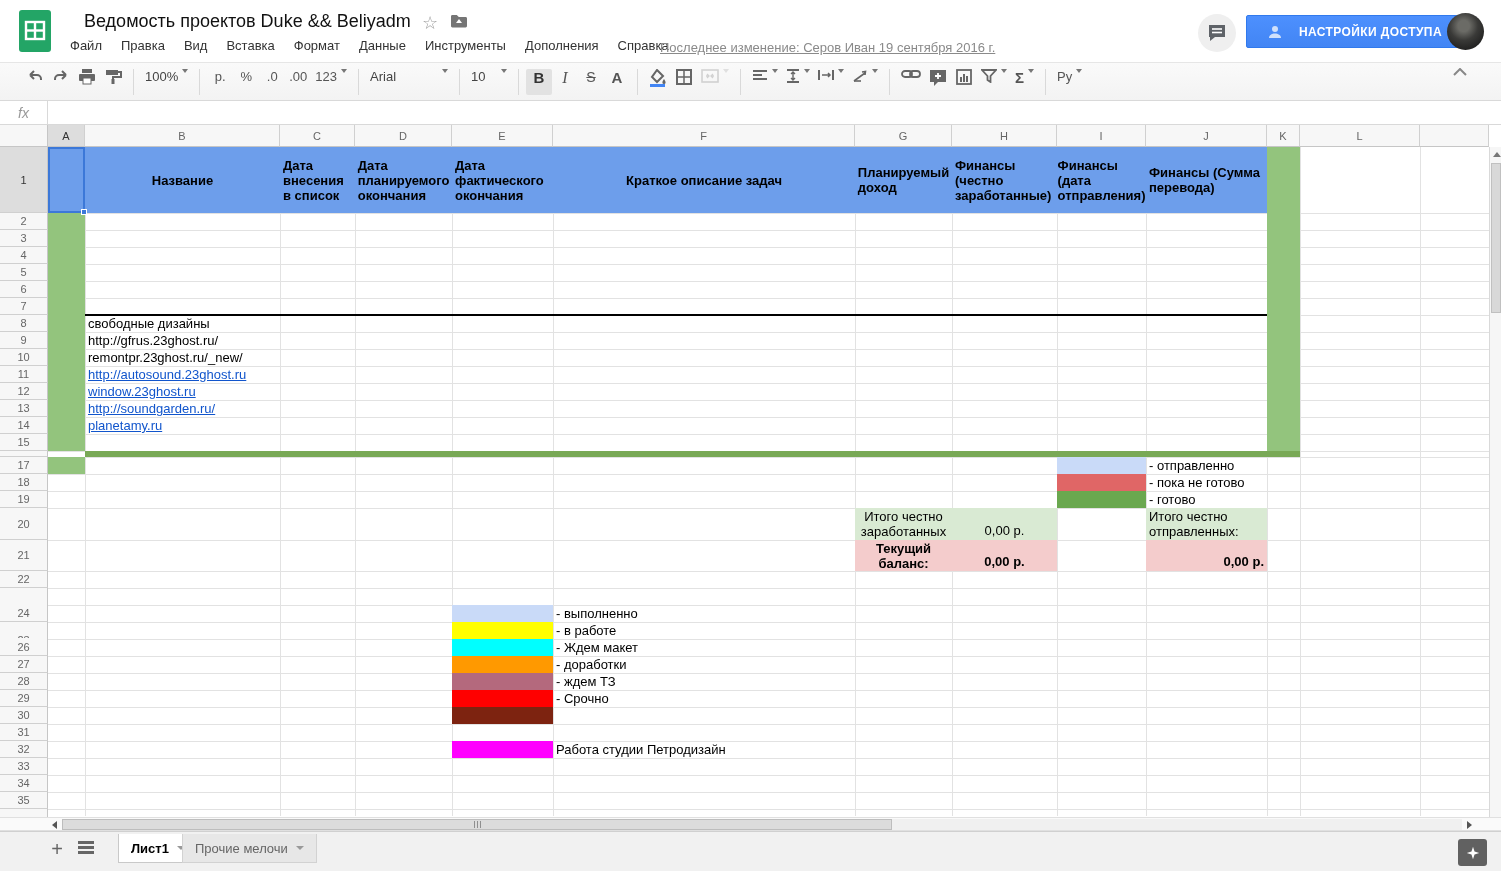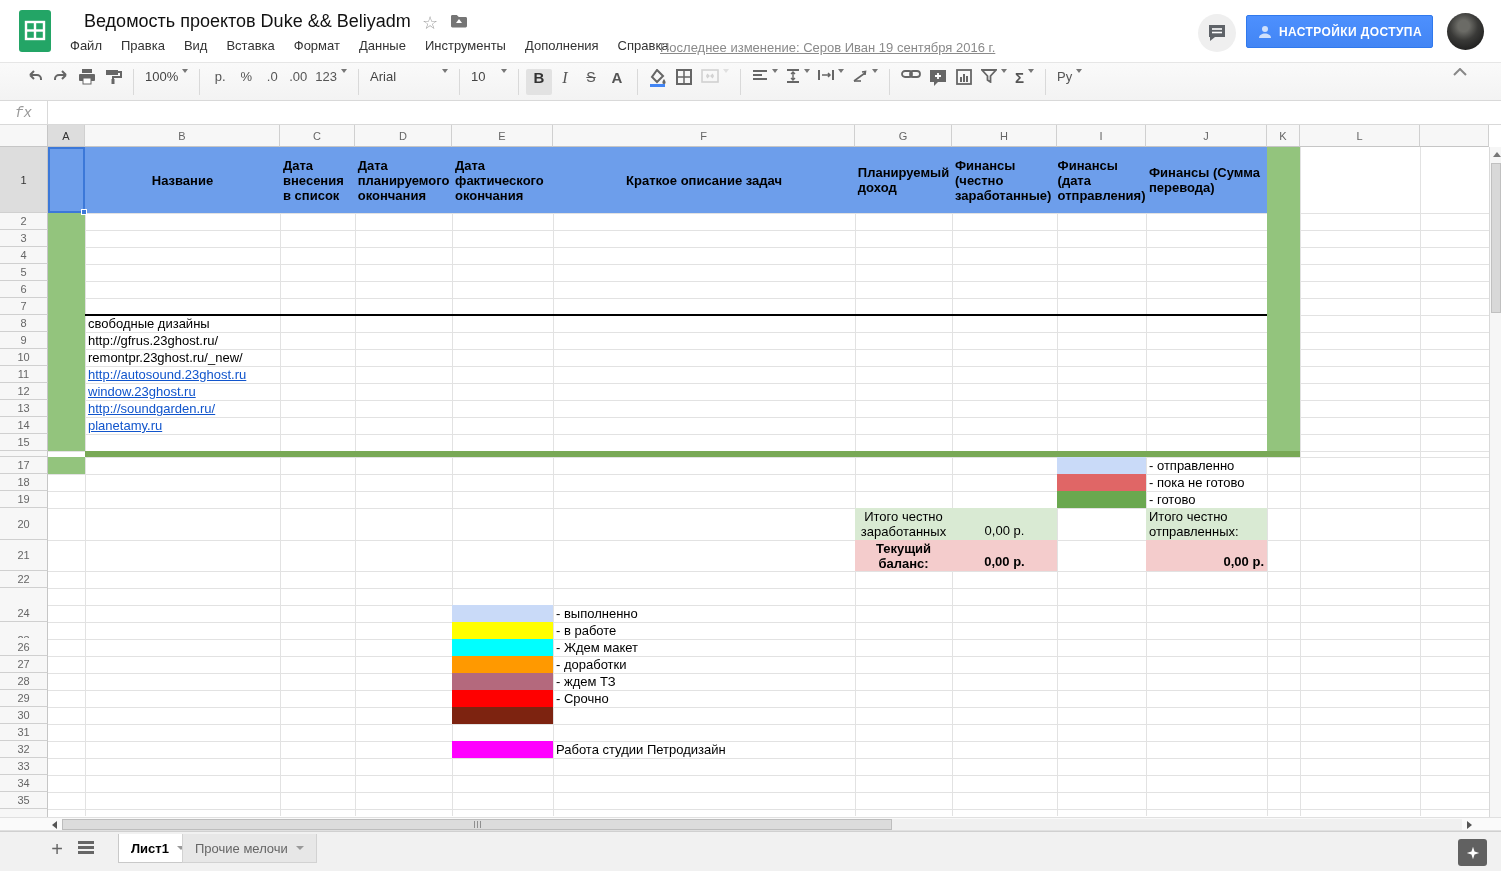--- a/index.html
+++ b/index.html
@@ -8,21 +8,21 @@
   
   #topbar{position:absolute;left:0;top:0;width:1501px;height:62px;background:#fff}
   #logo{position:absolute;left:18px;top:9px;width:34px;height:44px}
   #doc-title{position:absolute;left:84px;top:11px;font-size:18px;color:#111;white-space:nowrap}
   #star{position:absolute;left:422px;top:12px;font-size:18px;color:#9e9e9e}
   #folder{position:absolute;left:450px;top:13px}
   #menubar{position:absolute;left:70px;top:38px;display:flex;gap:19px;font-size:13px;color:#333}
   .menu-item{cursor:default;white-space:nowrap}
   #last-edit{position:absolute;left:660px;top:40px;font-size:13px;color:#8a8a8a;text-decoration:underline;white-space:nowrap}
   #comment-btn{position:absolute;left:1198px;top:14px;width:38px;height:38px;border-radius:50%;background:#efefef;display:flex;align-items:center;justify-content:center}
-  #share-btn{position:absolute;left:1246px;top:15px;height:33px;padding:0 10px;display:flex;align-items:center;gap:6px;background:linear-gradient(#4d90fe,#4285f4);border:1px solid #3079ed;border-radius:2px;color:#fff;font-size:12px;font-weight:bold;letter-spacing:.4px;white-space:nowrap}
+  #share-btn{position:absolute;left:1246px;top:15px;height:33px;padding:0 20px;display:flex;align-items:center;gap:16px;background:linear-gradient(#4d90fe,#4285f4);border:1px solid #3079ed;border-radius:2px;color:#fff;font-size:12px;font-weight:bold;letter-spacing:.4px;white-space:nowrap}
   #avatar{position:absolute;left:1447px;top:13px;width:37px;height:37px;border-radius:50%;background:radial-gradient(circle at 45% 35%,#6b6b66 0 18%,#3a3a38 45%,#171717 90%)}
   
   #toolbar{position:absolute;left:0;top:62px;width:1501px;height:39px;background:linear-gradient(#fafafa,#f3f3f3);border-top:1px solid #e6e6e6;border-bottom:1px solid #d9d9d9;display:flex;align-items:center;padding-left:22px}
   .tb{display:flex;justify-content:center;height:26px;min-width:26px;padding:0 4px;border-radius:2px;color:#555;font-size:13px;white-space:nowrap}
   .tb svg{display:block}
   .tb.pressed{background:#e2e2e2}
   .sep{width:1px;height:26px;background:#d9d9d9;margin:0 7px}
   .caret{width:0;height:0;border-top:4px solid #777;border-left:3.5px solid transparent;border-right:3.5px solid transparent;margin-left:4px}
   .caret.dis{border-top-color:#bbb}
   .tb.dis{opacity:.4}
@@ -30,21 +30,21 @@
   #tb-italic{font-family:"Liberation Serif",serif;font-style:italic;font-size:16px}
   #tb-strike{text-decoration:line-through;font-size:14px}
   #tb-color{font-size:15px;font-weight:bold}
   #tb-zoom,#tb-font,#tb-size{color:#444}
   #tb-font{width:86px;justify-content:space-between}
   #tb-size{width:44px;justify-content:space-between}
   #tb-sigma{font-size:15px;font-weight:bold;color:#555}
   #tb-collapse{position:absolute;right:28px;top:68px}
   
   #formulabar{position:absolute;left:0;top:101px;width:1501px;height:24px;background:#fff;border-bottom:1px solid #d9d9d9}
-  #fx{position:absolute;left:0;top:0;width:48px;height:24px;border-right:1px solid #d9d9d9;display:flex;align-items:center;justify-content:center;font-family:Liberation Mono, monospace;font-style:italic;font-size:14px;color:#999}
+  #fx{position:absolute;left:0;top:0;width:48px;height:24px;border-right:1px solid #d9d9d9;display:flex;align-items:center;justify-content:center;font-family:Liberation Sans, sans-serif;font-style:italic;font-size:14px;color:#999}
   #formula-input{position:absolute;left:49px;top:0;width:1440px;height:23px}
   
   #grid{position:absolute;left:0;top:0;width:1501px;height:871px;pointer-events:none}
   #grid *{pointer-events:auto}
   .strip-bg{position:absolute;background:#f7f7f7}
   .colhead{position:absolute;top:125px;height:22px;background:#f7f7f7;border-right:1px solid #d0d0d0;border-bottom:1px solid #c6c6c6;font-size:11px;color:#666;display:flex;align-items:center;justify-content:center}
   .colhead.sel{background:#ddd;color:#333}
   .rowhead{position:absolute;left:0;width:48px;background:#f7f7f7;border-right:1px solid #c6c6c6;border-bottom:1px solid #d0d0d0;font-size:11px;color:#666;display:flex;align-items:center;justify-content:center}
   .rowhead.sel{background:#ddd;color:#333}
   .corner{position:absolute;left:0;top:125px;width:48px;height:22px;background:#f7f7f7;border-right:1px solid #c6c6c6;border-bottom:1px solid #c6c6c6}

